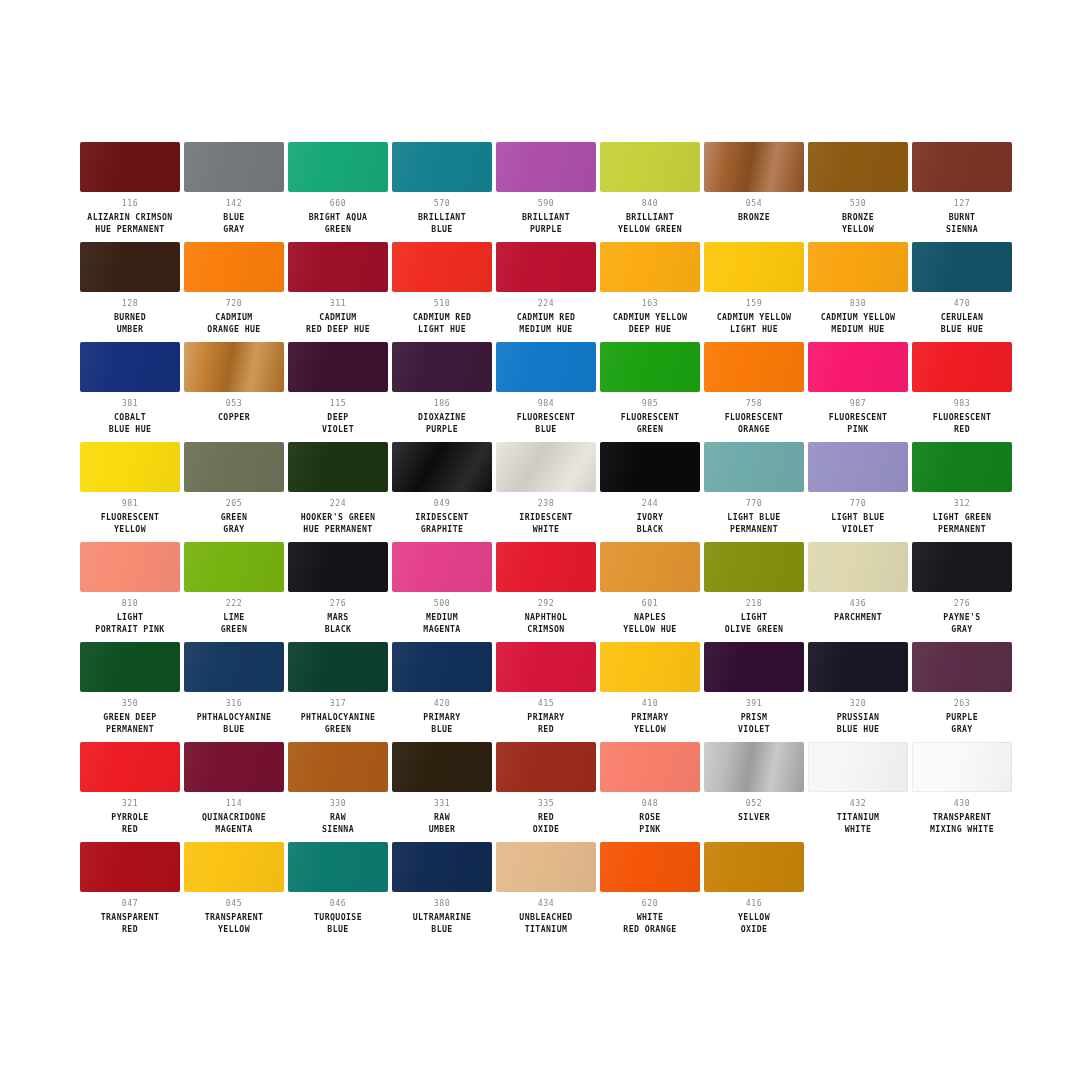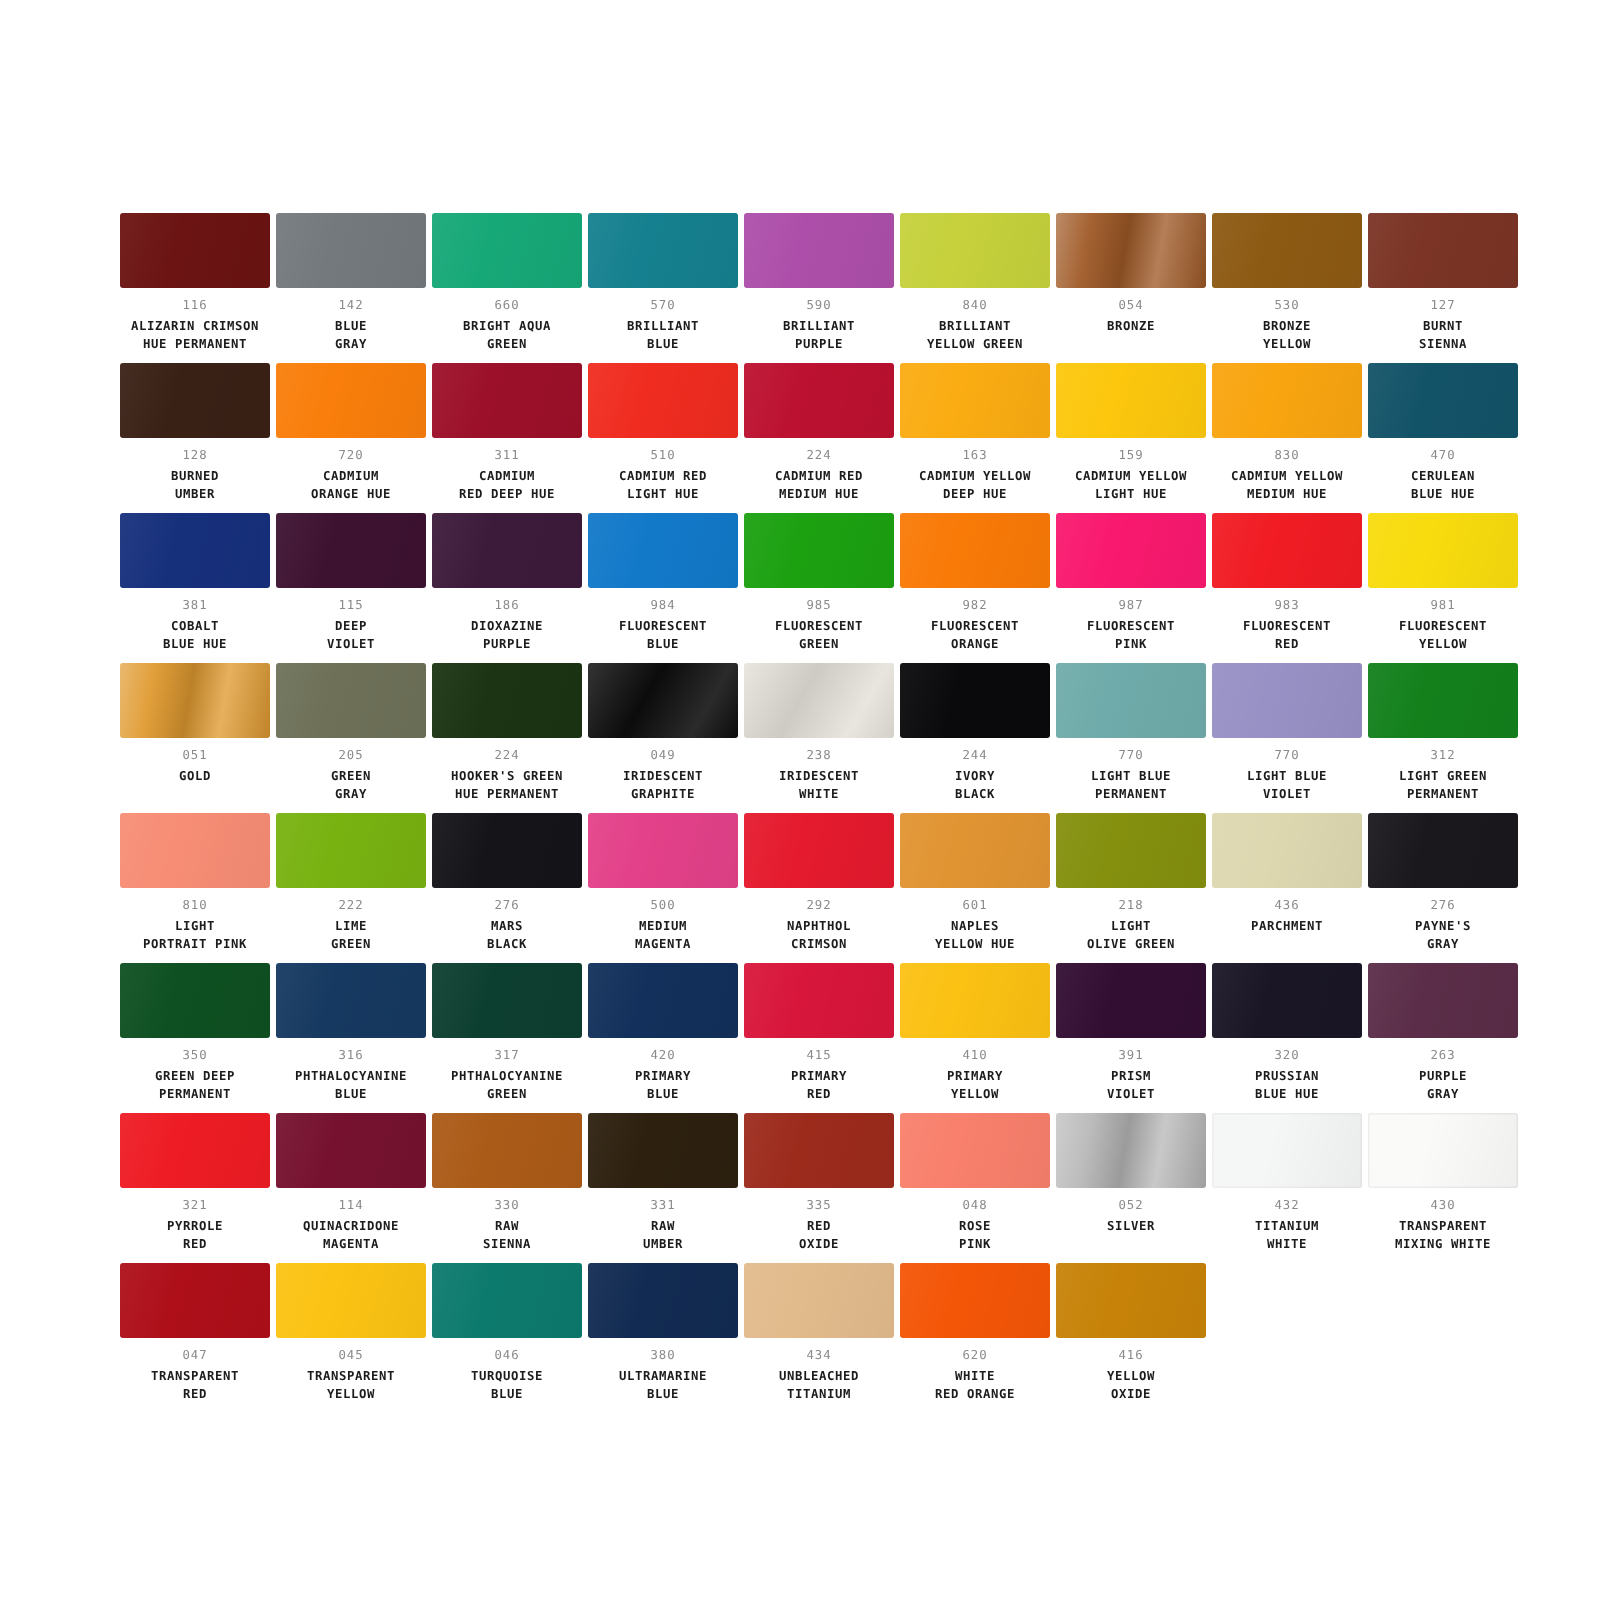--- a/index.html
+++ b/index.html
@@ -255,20 +255,29 @@
       <div class="swatch" style="background: rgb(23, 48, 124);">
         <div class="sheen" style="background: linear-gradient(105deg, rgba(255, 255, 255, 0.055) 0%, rgba(255, 255, 255, 0) 38%, rgba(0, 0, 0, 0.043) 100%);"></div>
       </div>
       <div class="code">381</div>
       <div class="nm">
         <span>COBALT</span>
         <span>BLUE HUE</span>
       </div>
     </div>
     <div class="cell">
+      <div class="swatch" style="background: rgb(195, 123, 42);">
+        <div class="sheen" style="background: linear-gradient(100deg, rgba(255, 255, 255, 0.3) 0%, rgba(255, 255, 255, 0.05) 22%, rgba(0, 0, 0, 0.16) 46%, rgba(255, 255, 255, 0.22) 68%, rgba(0, 0, 0, 0.14) 100%);"></div>
+      </div>
+      <div class="code">053</div>
+      <div class="nm">
+        <span>COPPER</span>
+      </div>
+    </div>
+    <div class="cell">
       <div class="swatch" style="background: rgb(61, 18, 49);">
         <div class="sheen" style="background: linear-gradient(105deg, rgba(255, 255, 255, 0.055) 0%, rgba(255, 255, 255, 0) 38%, rgba(0, 0, 0, 0.043) 100%);"></div>
       </div>
       <div class="code">115</div>
       <div class="nm">
         <span>DEEP</span>
         <span>VIOLET</span>
       </div>
     </div>
     <div class="cell">
@@ -298,21 +307,21 @@
       <div class="code">985</div>
       <div class="nm">
         <span>FLUORESCENT</span>
         <span>GREEN</span>
       </div>
     </div>
     <div class="cell">
       <div class="swatch" style="background: rgb(249, 122, 7);">
         <div class="sheen" style="background: linear-gradient(105deg, rgba(255, 255, 255, 0.055) 0%, rgba(255, 255, 255, 0) 38%, rgba(0, 0, 0, 0.043) 100%);"></div>
       </div>
-      <div class="code">982</div>
+      <div class="code">758</div>
       <div class="nm">
         <span>FLUORESCENT</span>
         <span>ORANGE</span>
       </div>
     </div>
     <div class="cell">
       <div class="swatch" style="background: rgb(249, 25, 110);">
         <div class="sheen" style="background: linear-gradient(105deg, rgba(255, 255, 255, 0.055) 0%, rgba(255, 255, 255, 0) 38%, rgba(0, 0, 0, 0.043) 100%);"></div>
       </div>
       <div class="code">987</div>
@@ -332,29 +341,20 @@
       </div>
     </div>
     <div class="cell">
       <div class="swatch" style="background: rgb(248, 220, 14);">
         <div class="sheen" style="background: linear-gradient(105deg, rgba(255, 255, 255, 0.055) 0%, rgba(255, 255, 255, 0) 38%, rgba(0, 0, 0, 0.043) 100%);"></div>
       </div>
       <div class="code">981</div>
       <div class="nm">
         <span>FLUORESCENT</span>
         <span>YELLOW</span>
-      </div>
-    </div>
-    <div class="cell">
-      <div class="swatch" style="background: rgb(224, 154, 48);">
-        <div class="sheen" style="background: linear-gradient(100deg, rgba(255, 255, 255, 0.3) 0%, rgba(255, 255, 255, 0.05) 22%, rgba(0, 0, 0, 0.16) 46%, rgba(255, 255, 255, 0.22) 68%, rgba(0, 0, 0, 0.14) 100%);"></div>
-      </div>
-      <div class="code">051</div>
-      <div class="nm">
-        <span>GOLD</span>
       </div>
     </div>
     <div class="cell">
       <div class="swatch" style="background: rgb(110, 113, 88);">
         <div class="sheen" style="background: linear-gradient(105deg, rgba(255, 255, 255, 0.055) 0%, rgba(255, 255, 255, 0) 38%, rgba(0, 0, 0, 0.043) 100%);"></div>
       </div>
       <div class="code">205</div>
       <div class="nm">
         <span>GREEN</span>
         <span>GRAY</span>

